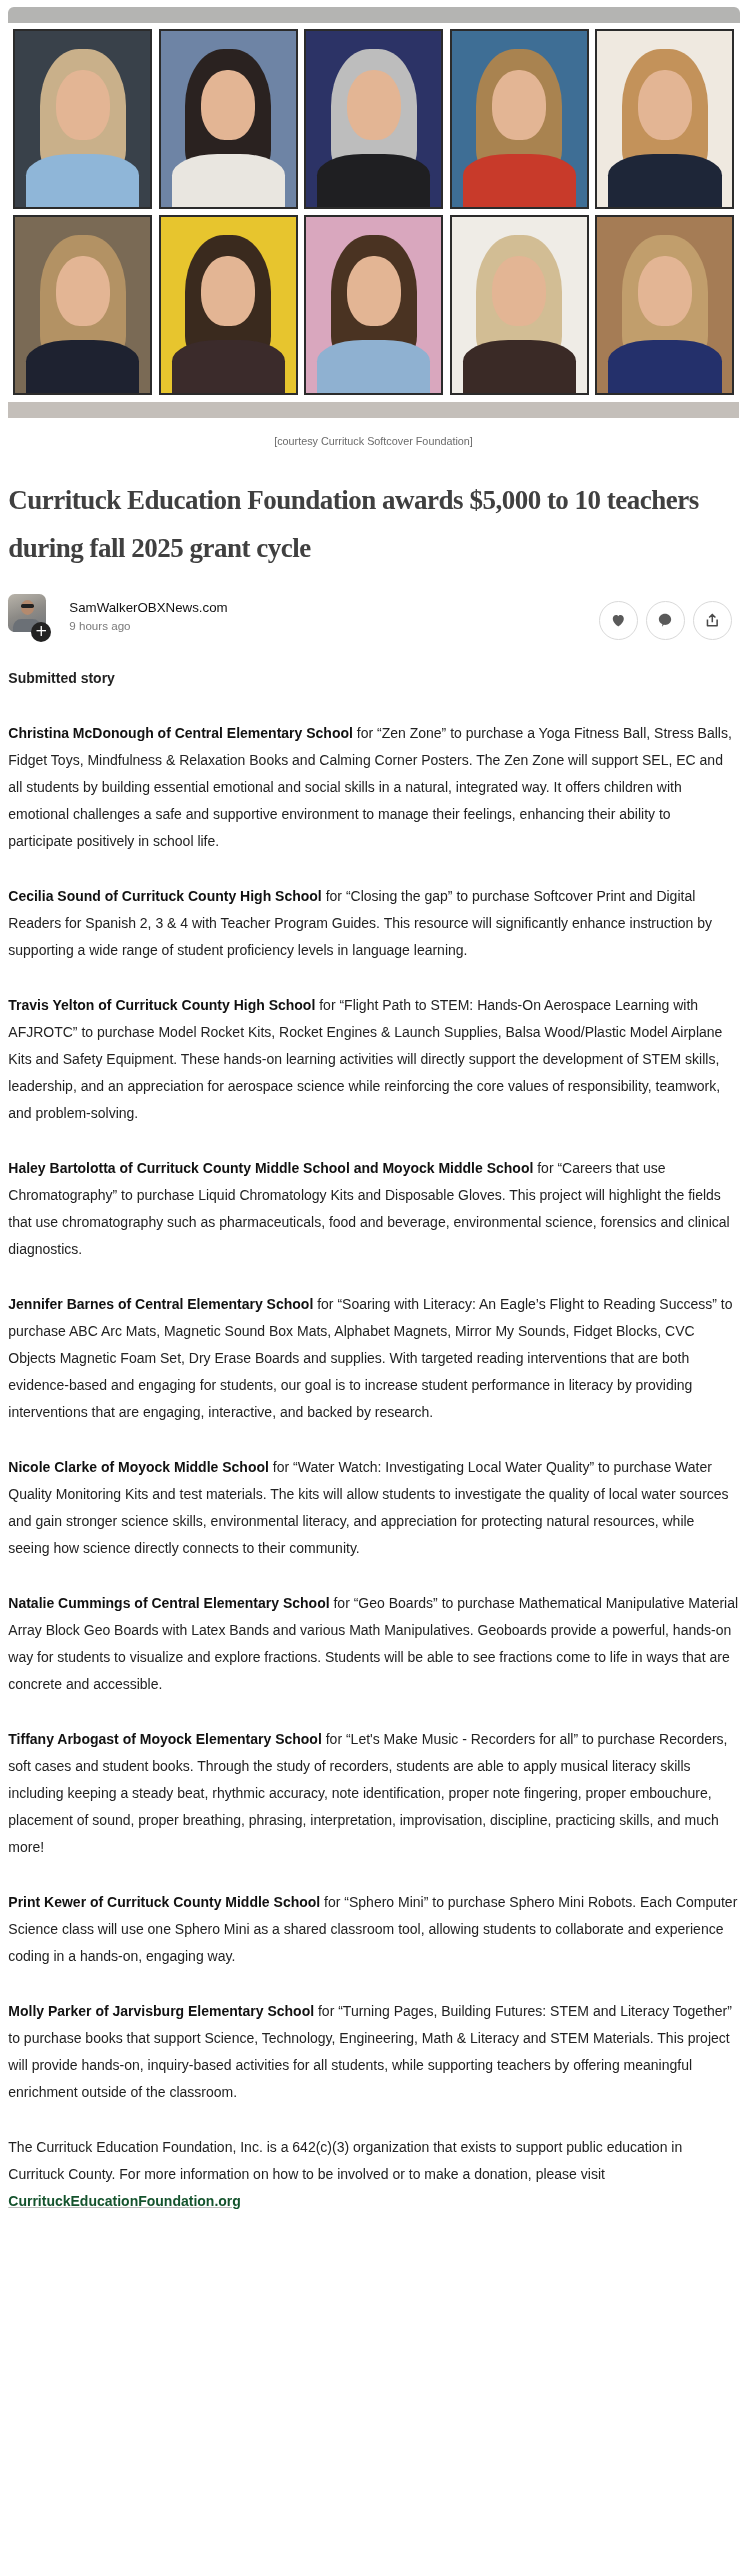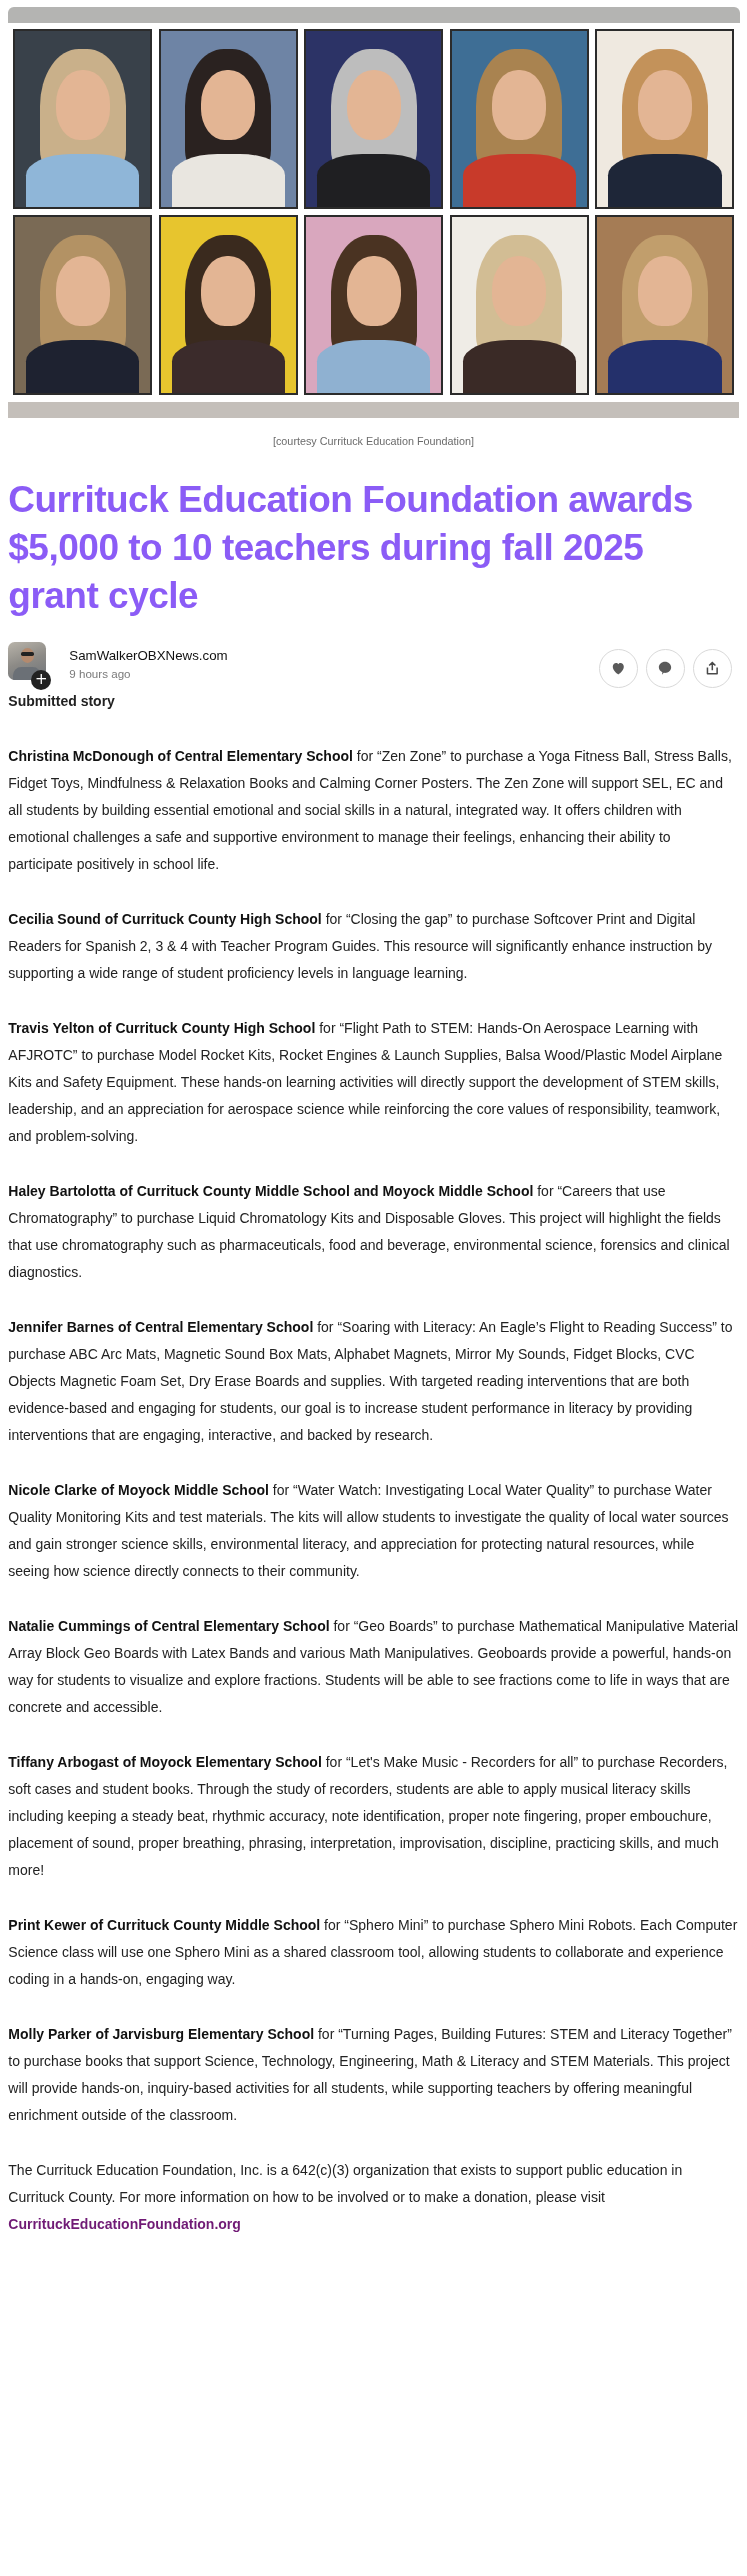--- a/index.html
+++ b/index.html
@@ -55,27 +55,27 @@
   }
   .caption {
     text-align: center;
     font-size: 10.8px;
     color: #6b6b6b;
     margin: 11.6px 0 0 0;
     height: 15px;
   }
   .content { padding: 0 8.3px; }
   h1 {
-    font-family: Liberation Sans, sans-serif;
+    font-family: Liberation Serif, serif;
     font-weight: 700;
-    font-size: 37px;
+    font-size: 27px;
     line-height: 48px;
     letter-spacing: -0.5px;
     margin: 26.6px 0 0 0;
-    color: #8b5cf6;
+    color: #404040;
   }
   .byline {
     position: relative;
     height: 50px;
     margin-top: 18px;
   }
   .avatar {
     position: absolute; left: 0; top: 4.2px;
     width: 38px; height: 38px;
     border-radius: 6.6px;
@@ -114,25 +114,25 @@
     position: absolute; right: 6.6px; top: 10.8px;
     display: flex; gap: 8.3px;
   }
   .action {
     width: 37px; height: 37px;
     border-radius: 50%;
     border: 0.8px solid #d9d9d9;
     display: flex; align-items: center; justify-content: center;
     background: #fff;
   }
-  .article { font-size: 14px; line-height: 27px; color: #222; }
+  .article { margin-top: 25px; font-size: 14px; line-height: 27px; color: #222; }
   .article p { margin: 0 0 28px 0; }
   .article b { color: #111; }
   .submitted { font-weight: 700; margin-bottom: 28px; }
-  .link { color: #701a75; font-weight: 700; text-decoration-color: #bbb; text-align: right; }
+  .link { color: #14532d; font-weight: 700; text-decoration: underline; text-decoration-color: #bbb; text-align: right; }
 </style>
 </head>
 <body>
 
 <div class="hero">
   <div class="hero-bar top"></div>
   <div class="grid" id="photo-grid">
       <div class="photo">
         <div class="bg" style="background:#39414a"></div>
         <div class="hair" style="background:#c9b08a"></div>
@@ -190,21 +190,21 @@
       <div class="photo">
         <div class="bg" style="background:#a57c55"></div>
         <div class="hair" style="background:#c19e6c"></div>
         <div class="torso" style="background:#24306b"></div>
         <div class="face"></div>
       </div>
     </div>
   <div class="hero-bar bottom"></div>
 </div>
 
-<div class="caption">[courtesy Currituck Education Foundation]</div>
+<div class="caption">[courtesy Currituck Softcover Foundation]</div>
 
 <div class="content">
   <h1>Currituck Education Foundation awards $5,000 to 10 teachers during fall 2025 grant cycle</h1>
 
   <div class="byline">
     <div class="avatar">
       <div class="shirt"></div>
       <div class="head"></div>
       <div class="shades"></div>
     </div>

